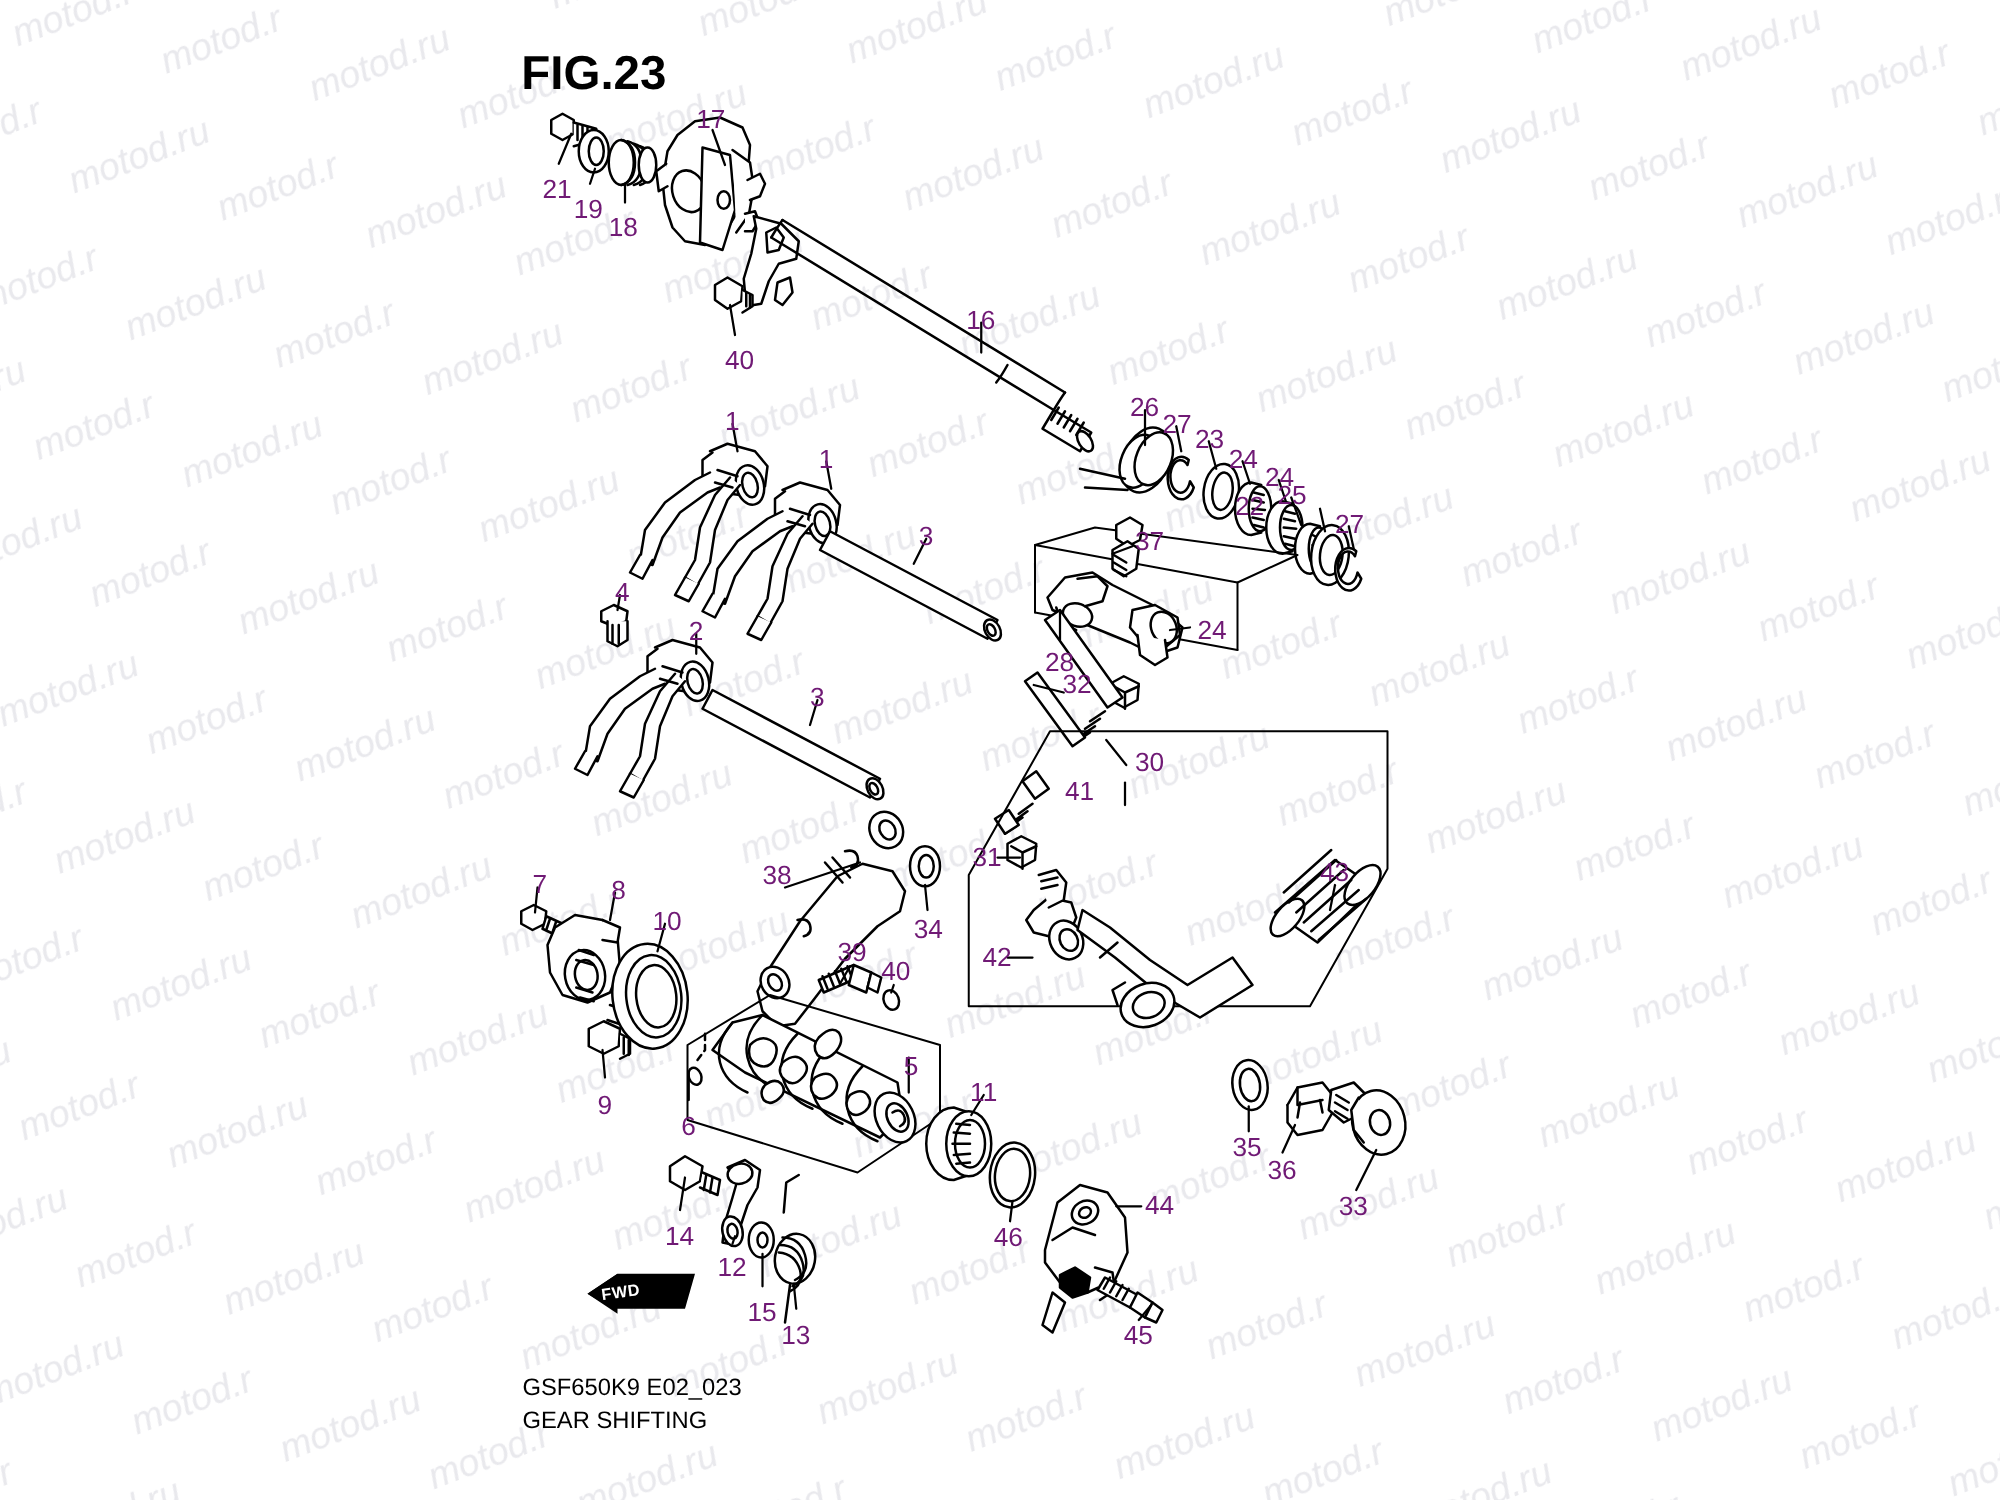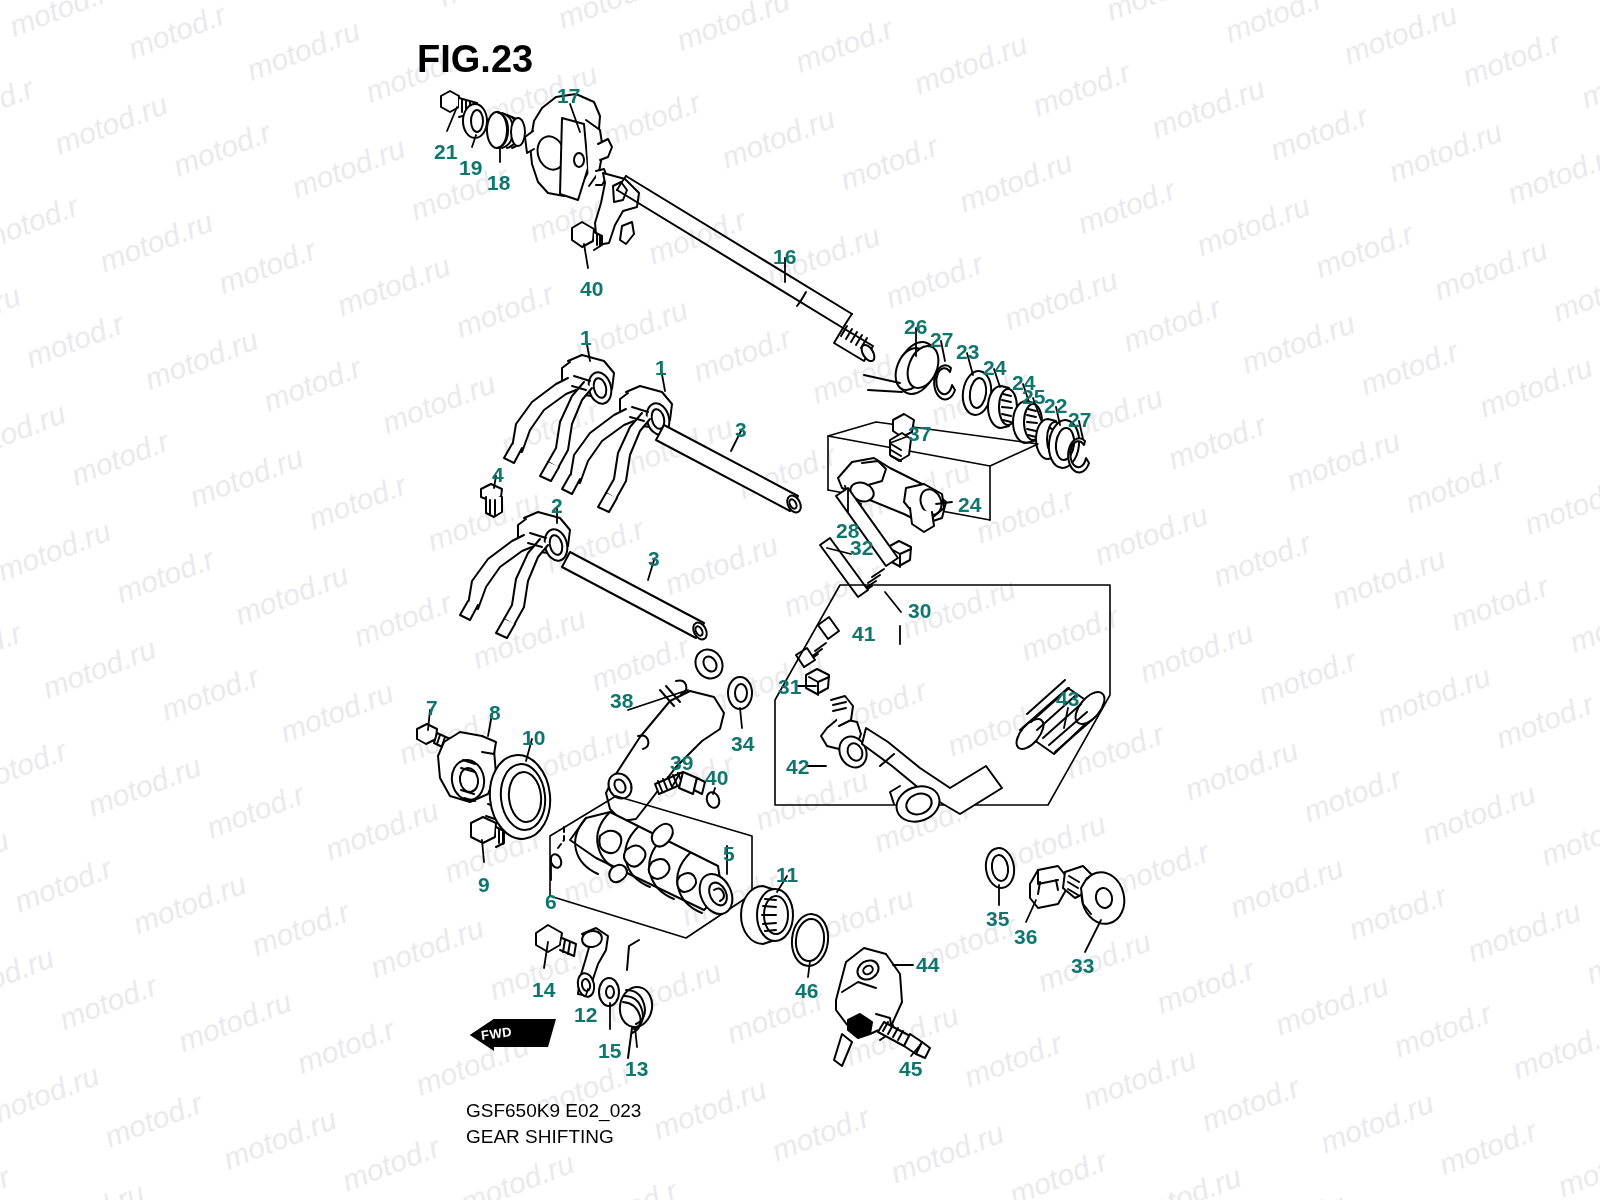--- a/index.html
+++ b/index.html
@@ -18,31 +18,31 @@
   #watermark svg{display:block;width:1600px;height:1200px;}
 
   
   #drawing{position:absolute;inset:0;z-index:2;}
   #drawing svg{display:block;width:1600px;height:1200px;}
 
   
   #labels{position:absolute;inset:0;z-index:3;}
   .callout{
     position:absolute;font-family:"Liberation Sans",sans-serif;
-    font-size:21px;font-weight:700;color:#0f766e;line-height:1;
+    font-size:21px;font-weight:400;color:#701a75;line-height:1;
     white-space:nowrap;
   }
   .fig-title{
     position:absolute;left:417px;top:38px;
     font-family:"Liberation Sans",sans-serif;
     font-size:38px;font-weight:bold;letter-spacing:0px;color:#000;
   }
   .caption{
     position:absolute;font-family:"Liberation Sans",sans-serif;
-    font-size:19px;color:#000;white-space:nowrap;margin-left:48px;
+    font-size:19px;color:#000;white-space:nowrap;
   }
   #cap-code{left:418px;top:1100px;}
   #cap-name{left:418px;top:1126px;}
   .fwd-text{
     position:absolute;left:481px;top:1026px;
     font-size:13px;font-weight:bold;color:#fff;
     transform:rotate(-8deg);letter-spacing:0.5px;
   }
 </style>
 </head>
@@ -542,21 +542,21 @@
     <div class="callout" style="left:574px;top:1004px">12</div>
     <div class="callout" style="left:625px;top:1058px">13</div>
     <div class="callout" style="left:532px;top:979px">14</div>
     <div class="callout" style="left:598px;top:1040px">15</div>
     <div class="callout" style="left:773px;top:246px">16</div>
     <div class="callout" style="left:557px;top:85px">17</div>
     <div class="callout" style="left:487px;top:172px">18</div>
     <div class="callout" style="left:459px;top:157px">19</div>
     <div class="callout" style="left:580px;top:278px">40</div>
     <div class="callout" style="left:434px;top:141px">21</div>
-    <div class="callout" style="left:1044px;top:395px">22</div>
+    <div class="callout" style="left:988px;top:395px">22</div>
     <div class="callout" style="left:956px;top:341px">23</div>
     <div class="callout" style="left:983px;top:357px">24</div>
     <div class="callout" style="left:1012px;top:372px">24</div>
     <div class="callout" style="left:1022px;top:386px">25</div>
     <div class="callout" style="left:904px;top:316px">26</div>
     <div class="callout" style="left:930px;top:329px">27</div>
     <div class="callout" style="left:1068px;top:409px">27</div>
     <div class="callout" style="left:836px;top:520px">28</div>
     <div class="callout" style="left:958px;top:494px">24</div>
     <div class="callout" style="left:908px;top:600px">30</div>

